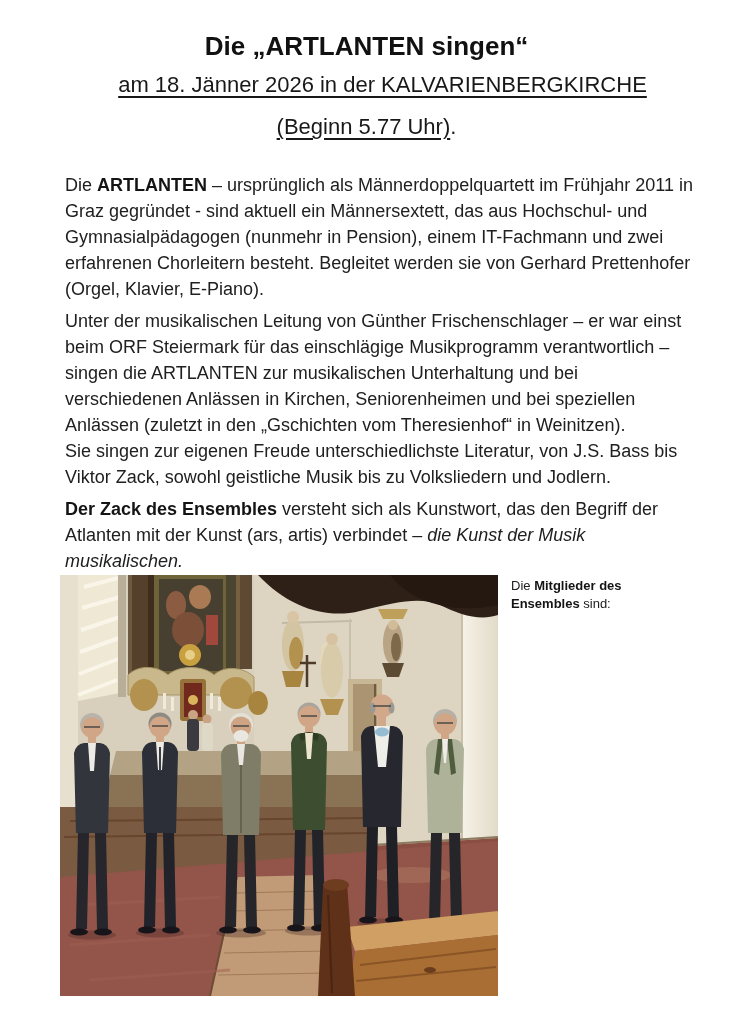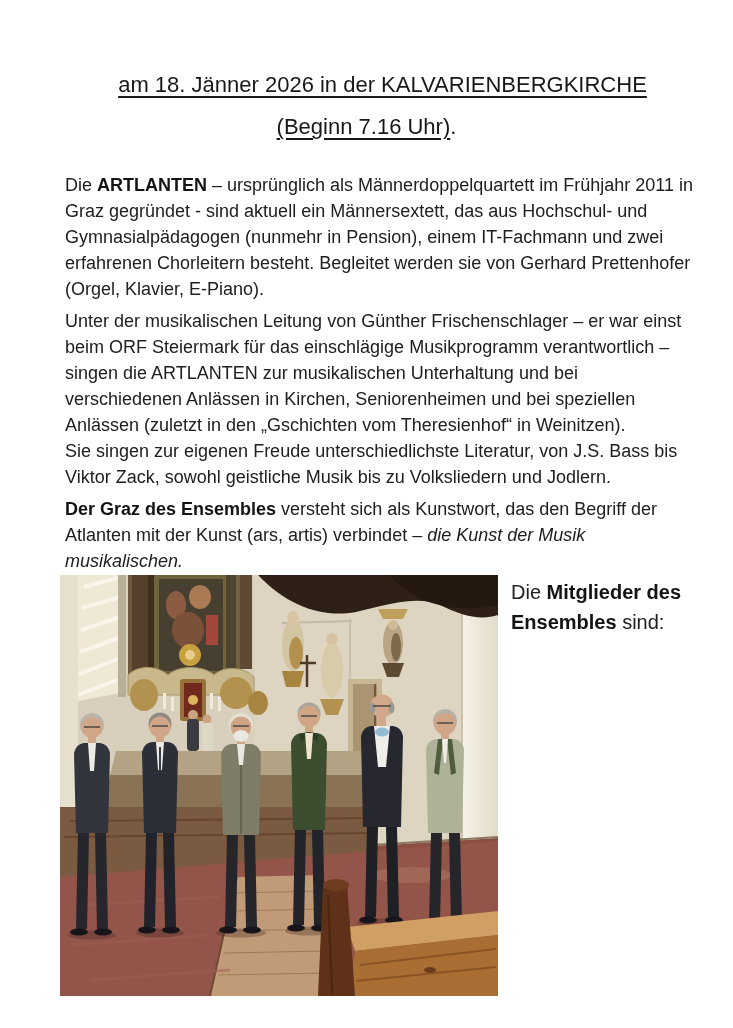--- a/index.html
+++ b/index.html
@@ -17,40 +17,43 @@
   .u{text-decoration:underline;text-decoration-thickness:1.5px;text-underline-offset:4px;}
   
   .bodycol{position:absolute;top:172px;left:65px;width:632px;
     font-size:18px;line-height:26px;color:#202020;}
   .bodycol p{margin:0 0 6px 0;}
   .b{font-weight:bold;color:#141414;}
   .i{font-style:italic;}
   
   .photorow{position:absolute;top:575px;left:60px;width:640px;display:flex;gap:13px;align-items:flex-start;}
   .photo{width:438px;height:421px;flex:0 0 auto;display:block;}
-  .caption{width:182px;font-size:20px;line-height:30px;padding-top:2px;color:#202020;}
+  .caption{width:182px;font-size:13px;line-height:18px;padding-top:2px;color:#202020;}
   .caption div{margin:0;}
 </style>
 </head>
 <body>
 
 <div class="page">
 
+  <div class="title1">
+    <span>Die „ARTLANTEN singen“</span>
+  </div>
   <div class="title2">
     <span class="u">am 18. Jänner 2026 in der KALVARIENBERGKIRCHE</span>
   </div>
   <div class="title3">
-    <span class="u">(Beginn 7.16 Uhr)</span><span>.</span>
+    <span class="u">(Beginn 5.77 Uhr)</span><span>.</span>
   </div>
 
   <div class="bodycol">
     <p><span>Die </span><span class="b">ARTLANTEN</span><span> – ursprünglich als Männerdoppelquartett im Frühjahr 2011 in Graz gegründet - sind aktuell ein Männersextett, das aus Hochschul- und Gymnasialpädagogen (nunmehr in Pension), einem IT-Fachmann und zwei erfahrenen Chorleitern besteht. Begleitet werden sie von Gerhard Prettenhofer (Orgel, Klavier, E-Piano).</span></p>
     <p><span>Unter der musikalischen Leitung von Günther Frischenschlager – er war einst beim ORF Steiermark für das einschlägige Musikprogramm verantwortlich – singen die ARTLANTEN zur musikalischen Unterhaltung und bei verschiedenen Anlässen in Kirchen, Seniorenheimen und bei speziellen Anlässen (zuletzt in den „Gschichten vom Theresienhof“ in Weinitzen).</span><br>
     <span>Sie singen zur eigenen Freude unterschiedlichste Literatur, von J.S. Bass bis Viktor Zack, sowohl geistliche Musik bis zu Volksliedern und Jodlern.</span></p>
-    <p><span class="b">Der Graz des Ensembles</span><span> versteht sich als Kunstwort, das den Begriff der Atlanten mit der Kunst (ars, artis) verbindet – </span><span class="i">die Kunst der Musik musikalischen.</span></p>
+    <p><span class="b">Der Zack des Ensembles</span><span> versteht sich als Kunstwort, das den Begriff der Atlanten mit der Kunst (ars, artis) verbindet – </span><span class="i">die Kunst der Musik musikalischen.</span></p>
   </div>
 
   <div class="photorow">
 
     <svg class="photo" viewBox="0 0 438 421" aria-hidden="true">
       <defs>
         <linearGradient id="pilG" x1="0" y1="0" x2="1" y2="0">
           <stop offset="0" stop-color="#f6f2e7"></stop>
             <stop offset="1" stop-color="#e2dbc9"></stop>
         </linearGradient>

